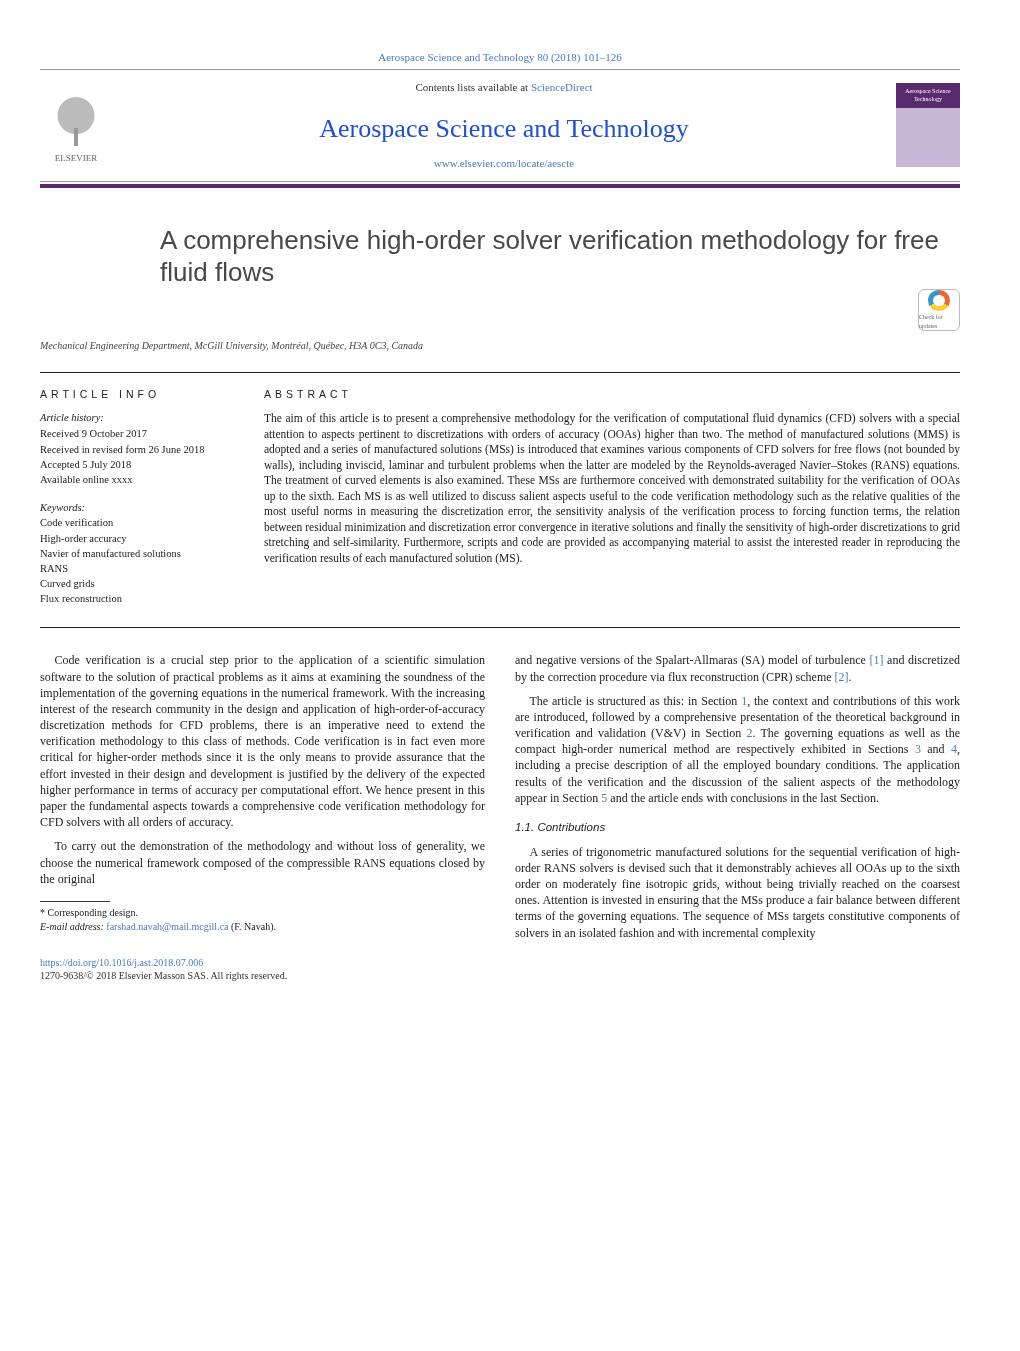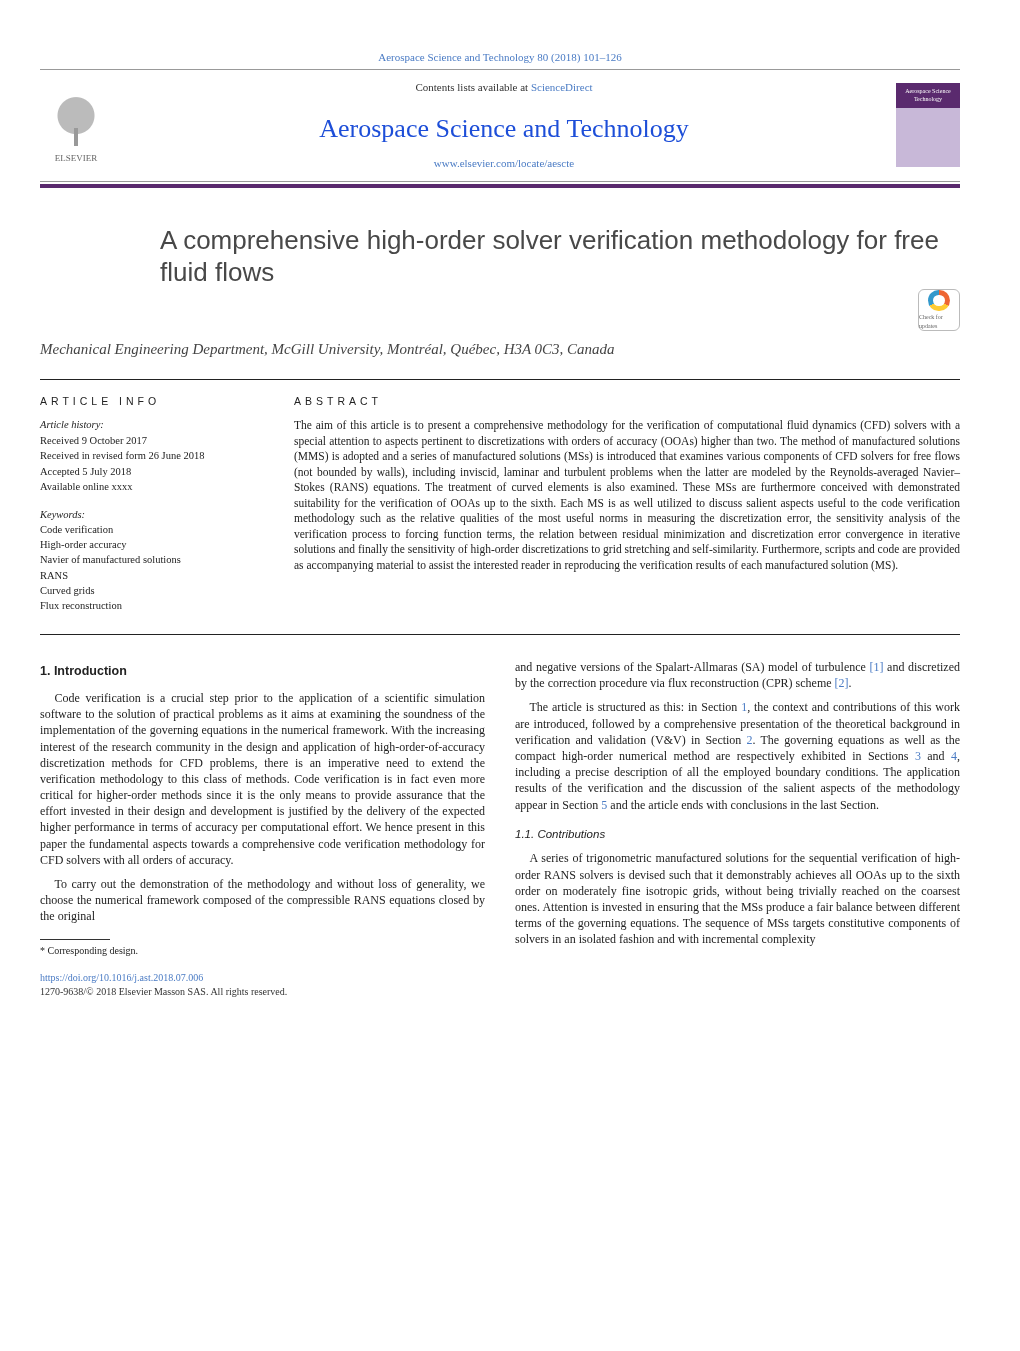--- a/index.html
+++ b/index.html
@@ -129,32 +129,32 @@
     content: ""; position: absolute; inset: 5px; border-radius: 50%; background: #fff;
   }
   .authors {
     font-family: "Segoe UI", Arial, sans-serif;
     font-size: 16px;
     color: #444;
     margin-top: 16px;
   }
   .affil {
     font-style: italic;
-    font-size: 15px;
+    font-size: 10px;
     color: #444;
     margin-top: 8px;
   }
   .rule {
     border: none;
     border-top: 1px solid #222;
     margin: 20px 0 14px 0;
   }
   .meta-row {
     display: flex;
-    gap: 44px;
+    gap: 14px;
   }
   .meta-left {
     width: 210px;
     flex-shrink: 0;
     font-size: 10.5px;
   }
   .sec-label {
     letter-spacing: 4px;
     font-size: 10.5px;
     font-weight: normal;
@@ -288,27 +288,30 @@
 
     <div class="abstract">
       <div class="sec-label">ABSTRACT</div>
       <div>The aim of this article is to present a comprehensive methodology for the verification of computational fluid dynamics (CFD) solvers with a special attention to aspects pertinent to discretizations with orders of accuracy (OOAs) higher than two. The method of manufactured solutions (MMS) is adopted and a series of manufactured solutions (MSs) is introduced that examines various components of CFD solvers for free flows (not bounded by walls), including inviscid, laminar and turbulent problems when the latter are modeled by the Reynolds-averaged Navier–Stokes (RANS) equations. The treatment of curved elements is also examined. These MSs are furthermore conceived with demonstrated suitability for the verification of OOAs up to the sixth. Each MS is as well utilized to discuss salient aspects useful to the code verification methodology such as the relative qualities of the most useful norms in measuring the discretization error, the sensitivity analysis of the verification process to forcing function terms, the relation between residual minimization and discretization error convergence in iterative solutions and finally the sensitivity of high-order discretizations to grid stretching and self-similarity. Furthermore, scripts and code are provided as accompanying material to assist the interested reader in reproducing the verification results of each manufactured solution (MS).</div>
     </div>
   </div>
 
   <hr class="rule">
 
   <div class="body-cols">
-    <h2>1. Introduction</h2>
     <p>Code verification is a crucial step prior to the application of a scientific simulation software to the solution of practical problems as it aims at examining the soundness of the implementation of the governing equations in the numerical framework. With the increasing interest of the research community in the design and application of high-order-of-accuracy discretization methods for CFD problems, there is an imperative need to extend the verification methodology to this class of methods. Code verification is in fact even more critical for higher-order methods since it is the only means to provide assurance that the effort invested in their design and development is justified by the delivery of the expected higher performance in terms of accuracy per computational effort. We hence present in this paper the fundamental aspects towards a comprehensive code verification methodology for CFD solvers with all orders of accuracy.</p>
     <p>To carry out the demonstration of the methodology and without loss of generality, we choose the numerical framework composed of the compressible RANS equations closed by the original</p>
 
     <hr class="footnote-sep">
     <div class="footnotes">
       <div class="line">* Corresponding design.</div>
+      <div class="line">
+        <span class="em">E-mail address:</span>
+        <span class="reflink">farshad.navah@mail.mcgill.ca</span><span> (F. Navah).</span>
+      </div>
     </div>
 
     <p class="noindent">
       <span>and negative versions of the Spalart-Allmaras (SA) model of turbulence </span><span class="reflink">[1]</span><span> and discretized by the correction procedure via flux reconstruction (CPR) scheme </span><span class="reflink">[2]</span><span>.</span>
     </p>
 
     <p>
       <span>The article is structured as this: in Section </span><span class="reflink">1</span><span>, the context and contributions of this work are introduced, followed by a comprehensive presentation of the theoretical background in verification and validation (V&amp;V) in Section </span><span class="reflink">2</span><span>. The governing equations as well as the compact high-order numerical method are respectively exhibited in Sections </span><span class="reflink">3</span><span> and </span><span class="reflink">4</span><span>, including a precise description of all the employed boundary conditions. The application results of the verification and the discussion of the salient aspects of the methodology appear in Section </span><span class="reflink">5</span><span> and the article ends with conclusions in the last Section.</span>
     </p>
 

